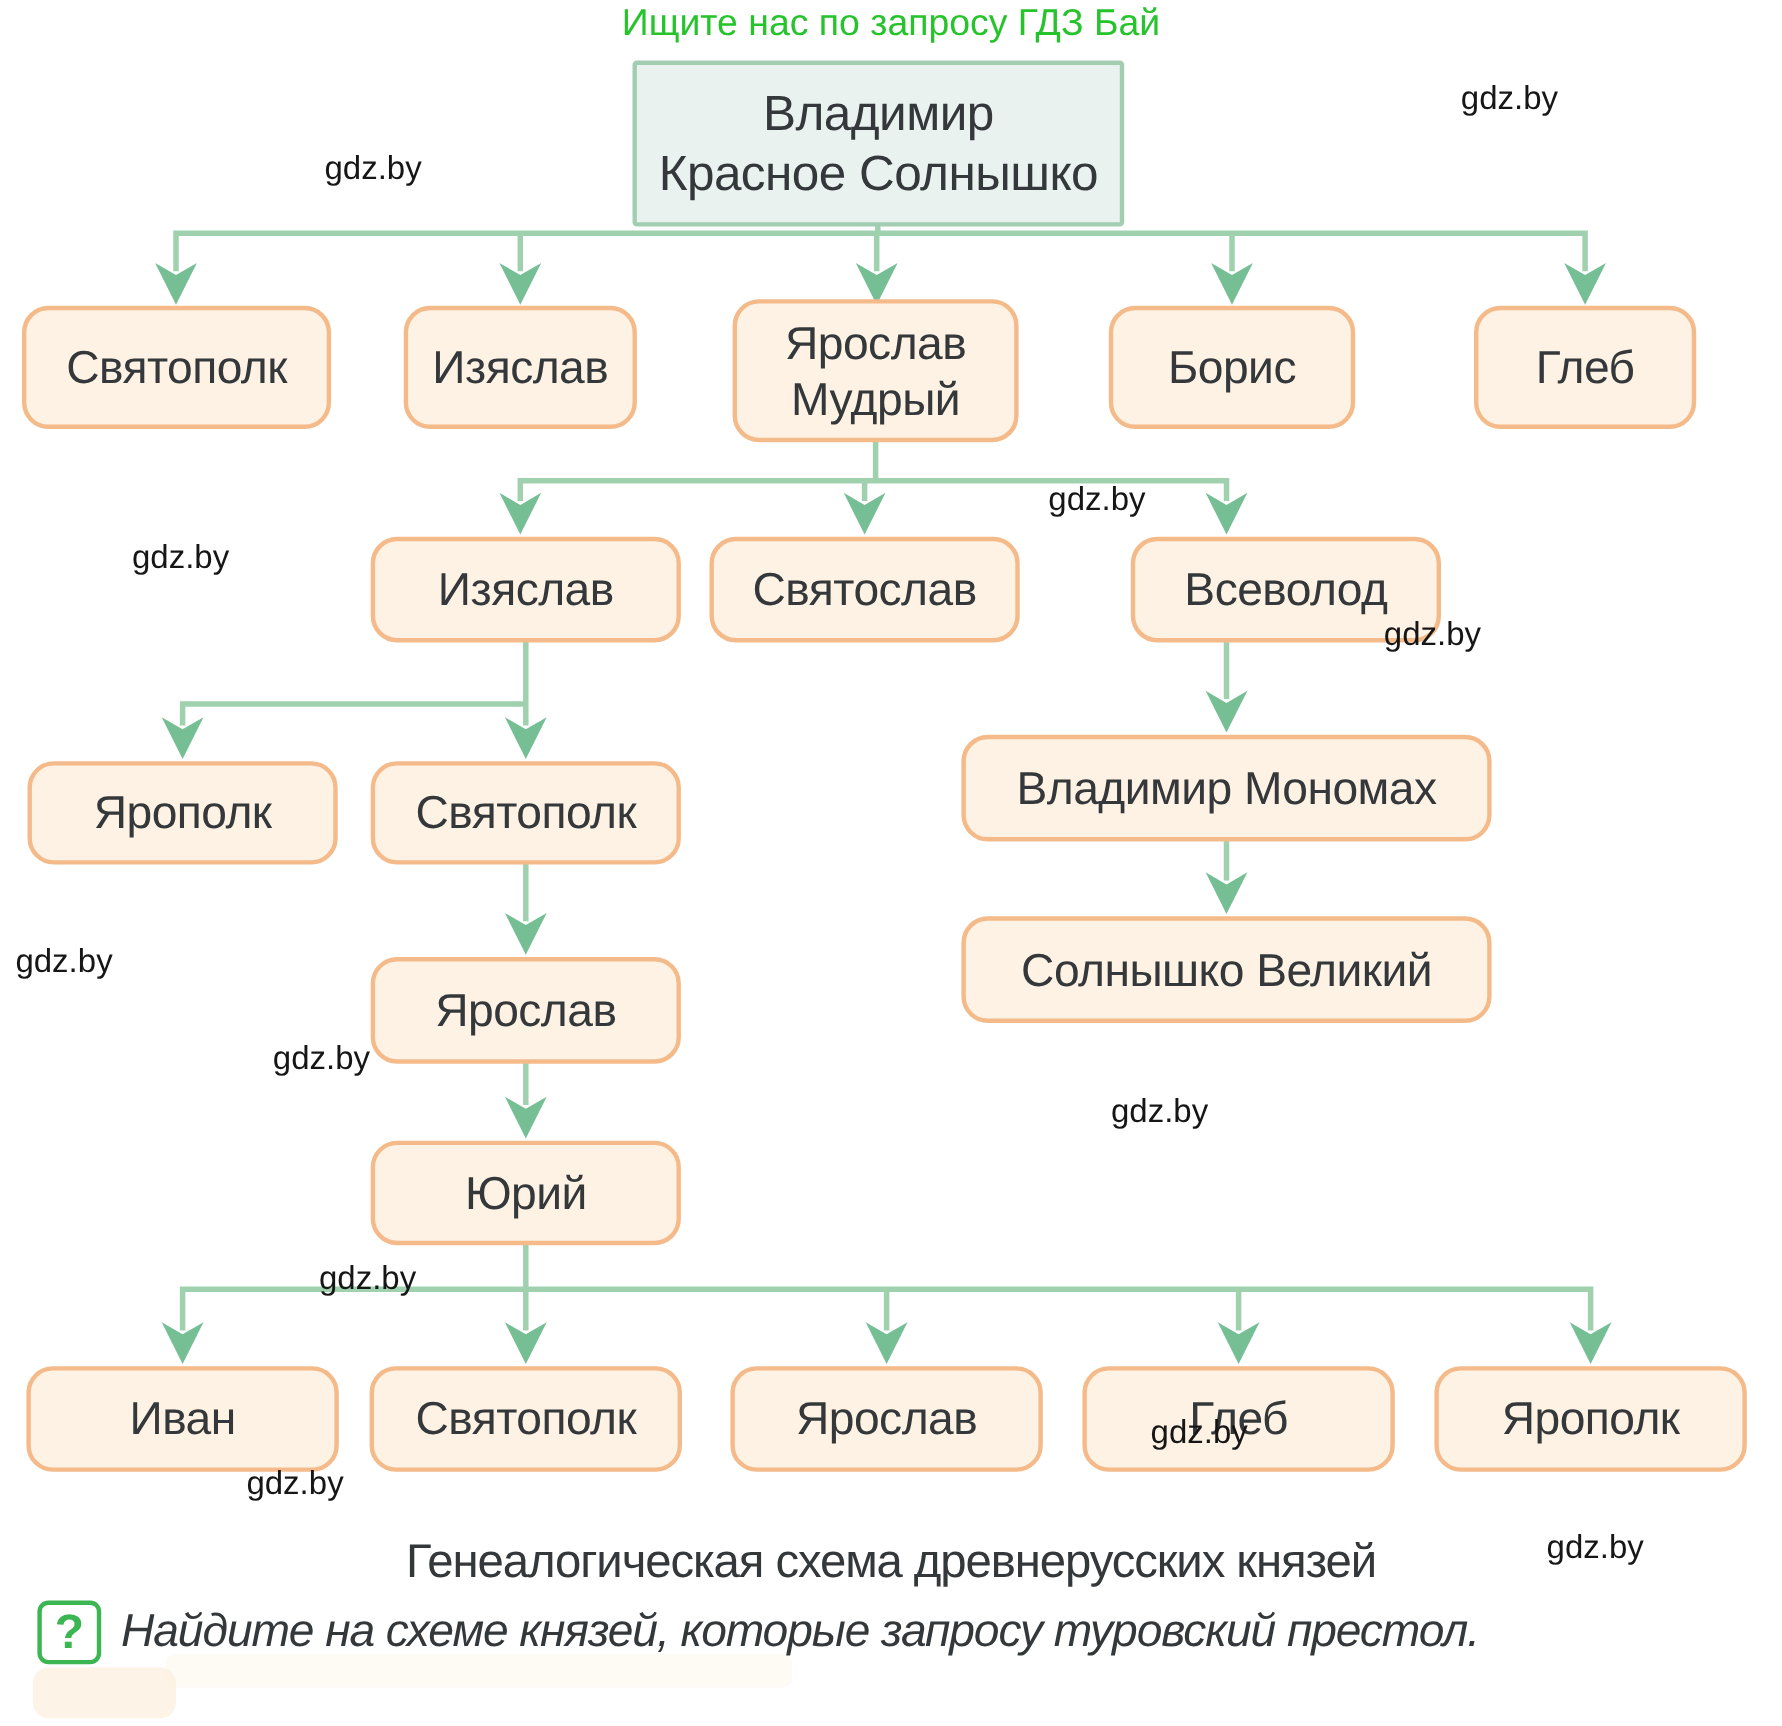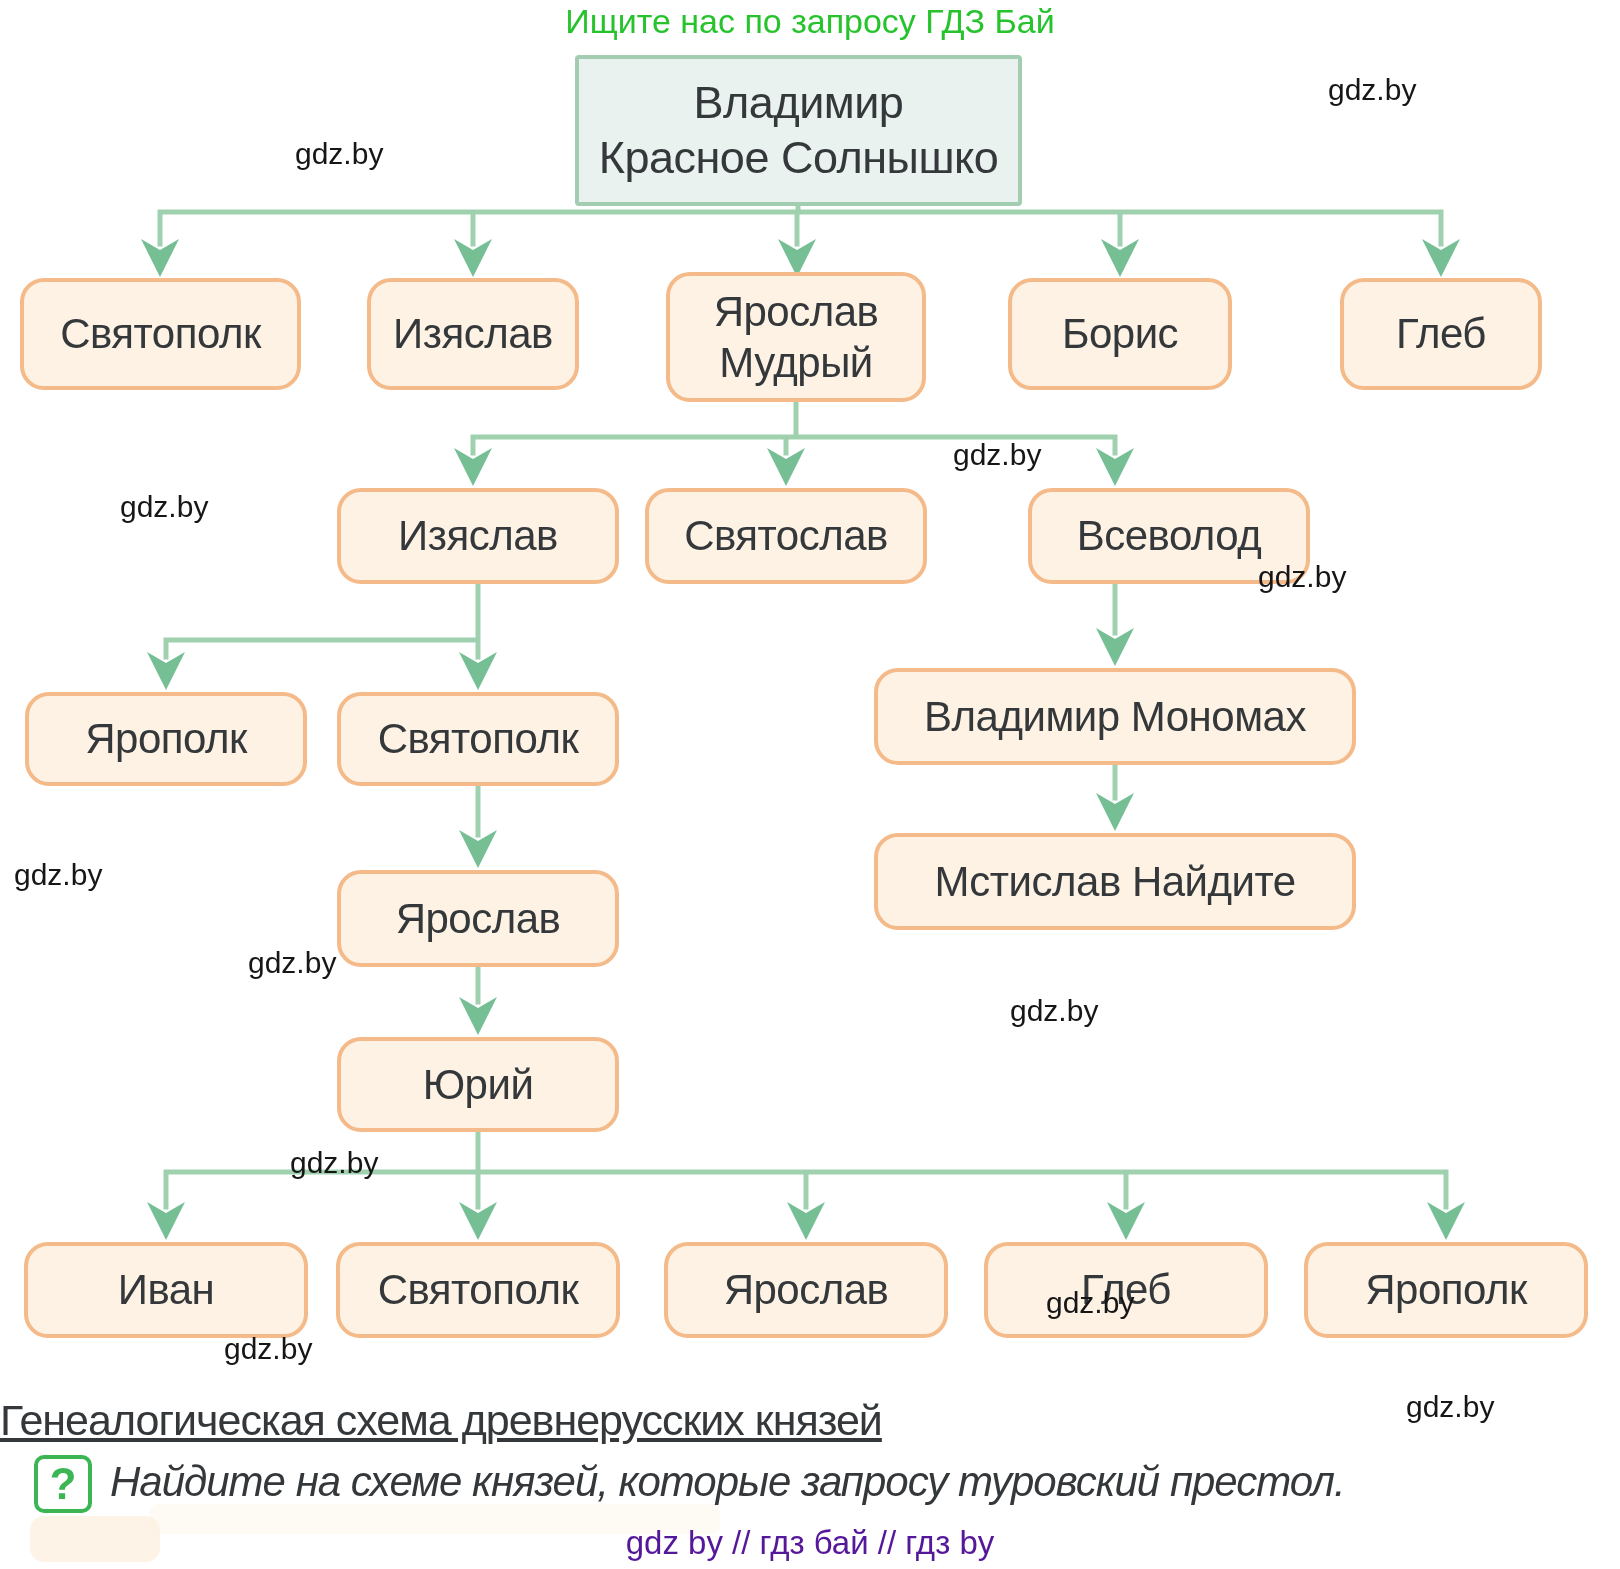--- a/index.html
+++ b/index.html
@@ -22,22 +22,22 @@
     background:var(--root-fill);border-color:var(--root-border);border-radius:4px;
     font-size:45px;
   }
   .connectors{position:absolute;left:0;top:0;z-index:1;}
   .cline{stroke:var(--line-green);stroke-width:5;fill:none;stroke-linecap:square;}
   .ahead{fill:var(--arrow-green);stroke:none;}
   .wm{
     position:absolute;font-size:30px;color:var(--watermark-black);z-index:6;letter-spacing:0;
   }
   .caption{
-    position:absolute;top:1396px;left:0;width:100%;text-align:left;z-index:3;
-    font-size:43px;letter-spacing:-1px;color:var(--text-dark);text-decoration:underline;
+    position:absolute;top:1396px;left:0;width:100%;text-align:center;z-index:3;
+    font-size:43px;letter-spacing:-1px;color:var(--text-dark);
   }
   .question-icon{
     position:absolute;left:34px;top:1455px;width:58px;height:58px;box-sizing:border-box;
     border:4px solid var(--question-green);border-radius:10px;background:#ffffff;z-index:3;
     display:flex;align-items:center;justify-content:center;
     font-size:44px;font-weight:800;color:var(--question-green);
   }
   .question-text{
     position:absolute;left:110px;top:1458px;width:1240px;z-index:3;
     font-style:italic;font-size:42px;letter-spacing:-1px;color:var(--text-dark);
@@ -108,21 +108,21 @@
   <div class="node" style="left:645px;top:488px;width:282px;height:96px">Святослав</div>
   <div class="node" style="left:1028px;top:488px;width:282px;height:96px">Всеволод</div>
 
   <div class="node" style="left:25px;top:692px;width:282px;height:94px">Ярополк</div>
   <div class="node" style="left:337px;top:692px;width:282px;height:94px">Святополк</div>
 
   <div class="node" style="left:337px;top:870px;width:282px;height:97px">Ярослав</div>
   <div class="node" style="left:874px;top:668px;width:482px;height:97px">Владимир Мономах</div>
 
   <div class="node" style="left:337px;top:1037px;width:282px;height:95px">Юрий</div>
-  <div class="node" style="left:874px;top:833px;width:482px;height:97px">Мстислав Найдите</div>
+  <div class="node" style="left:874px;top:833px;width:482px;height:97px">Солнышко Великий</div>
 
   <div class="node" style="left:24px;top:1242px;width:284px;height:96px">Иван</div>
   <div class="node" style="left:336px;top:1242px;width:284px;height:96px">Святополк</div>
   <div class="node" style="left:664px;top:1242px;width:284px;height:96px">Ярослав</div>
   <div class="node" style="left:984px;top:1242px;width:284px;height:96px">Глеб</div>
   <div class="node" style="left:1304px;top:1242px;width:284px;height:96px">Ярополк</div>
 
   <span class="wm" style="left:295px;top:137px">gdz.by</span>
   <span class="wm" style="left:1328px;top:73px">gdz.by</span>
   <span class="wm" style="left:953px;top:438px">gdz.by</span>
@@ -134,15 +134,14 @@
   <span class="wm" style="left:290px;top:1146px">gdz.by</span>
   <span class="wm" style="left:1046px;top:1286px">gdz.by</span>
   <span class="wm" style="left:224px;top:1332px">gdz.by</span>
   <span class="wm" style="left:1406px;top:1390px">gdz.by</span>
 
   <div class="caption">Генеалогическая схема древнерусских князей</div>
 
   <div class="question-icon">?</div>
   <div class="question-text">Найдите на схеме князей, которые запросу туровский престол.</div>
 
-  <div class="footer">gdz by  //  гдз бай  //  гдз by</div>
 
 </div>
 
 </body></html>

